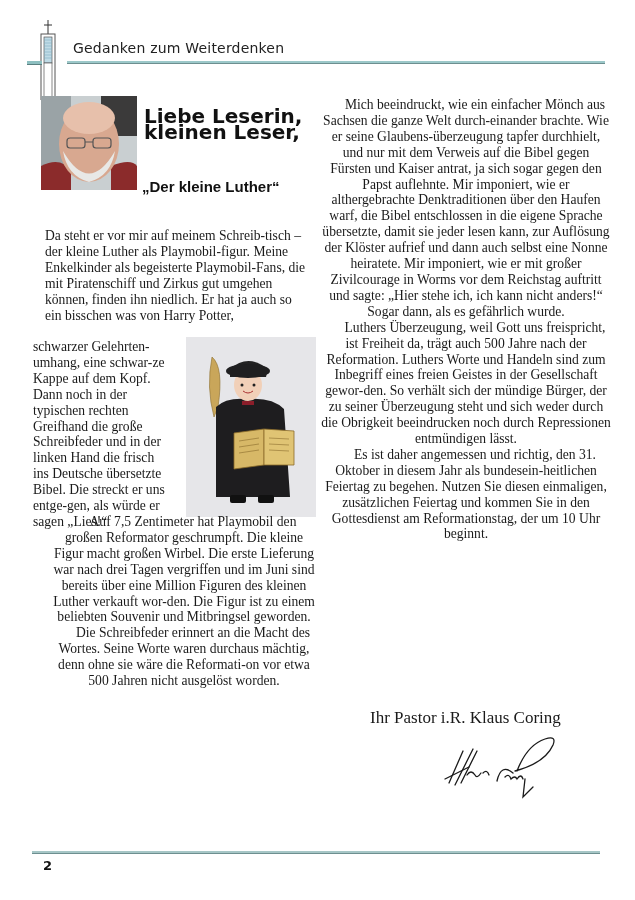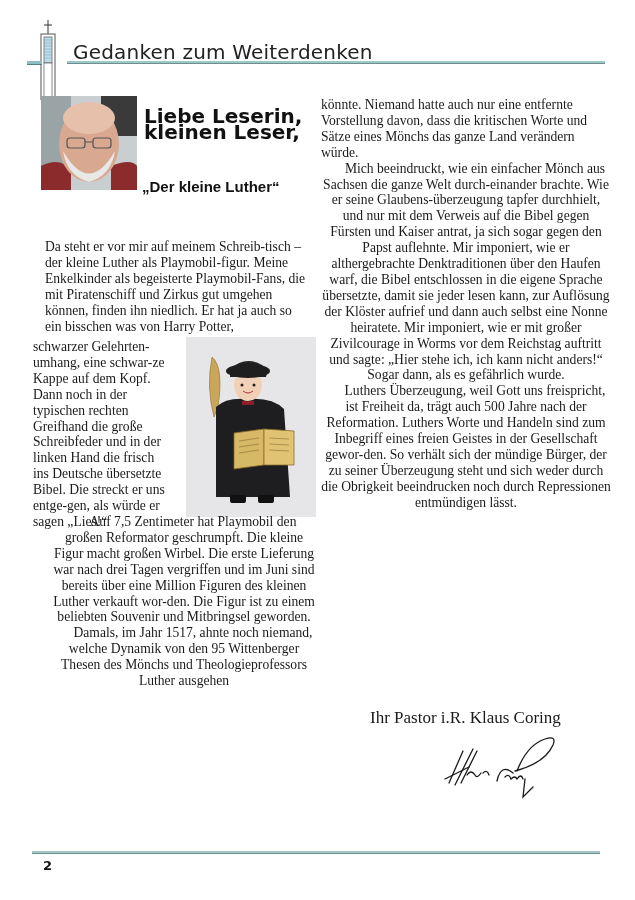--- a/index.html
+++ b/index.html
@@ -2,32 +2,32 @@
 <html><head>
 <meta charset="utf-8">
 <style>
   html, body { margin:0; padding:0; background:#ffffff; }
   body { width:635px; height:900px; position:relative; overflow:hidden; font-family:"Liberation Serif", serif; color:#1a1a1a; }
 
   
   .church-icon { position:absolute; left:38px; top:20px; width:20px; height:80px; }
   .rule-left { position:absolute; left:27px; top:61px; width:15px; height:3px; background:#8dbfc0; border-bottom:1px solid #5a7f80; }
   .rule-top { position:absolute; left:67px; top:61px; width:538px; height:2px; background:#9cc8c9; border-bottom:1px solid #6d8f90; }
-  .header-title { position:absolute; left:73px; top:40px; font-family:"DejaVu Sans", sans-serif; font-size:20px; color:#222; letter-spacing:0.2px; }
+  .header-title { position:absolute; left:73px; top:40px; font-family:"DejaVu Sans", sans-serif; font-size:14px; color:#222; letter-spacing:0.2px; }
 
   
   .portrait { position:absolute; left:41px; top:96px; width:96px; height:94px; overflow:hidden; background:#cfd3d4; }
 
   .greeting { position:absolute; left:144px; top:108px; font-family:"DejaVu Sans", sans-serif; font-weight:bold; font-size:20px; line-height:16px; color:#111; }
   .article-title { position:absolute; left:142px; top:178px; font-family:Liberation Sans, sans-serif; font-weight:bold; font-size:15px; color:#111; }
 
   .col { position:absolute; font-size:13.6px; line-height:15.9px; text-align:left; }
   .col p { margin:0; }
   .col .ind { text-indent:18px;text-align:center; }
-  .col-left-top { left:45px; top:228px; width:262px;margin-top:11px; }
+  .col-left-top { left:45px; top:228px; width:262px; }
   .col-left-narrow { left:33px; top:339px; width:140px; }
   .col-left-bottom { left:53px; top:514px; width:262px; }
   .col-right { left:321px; top:97px; width:290px; }
 
   .figure-photo { position:absolute; left:186px; top:337px; width:130px; height:180px; background:#e8e8ea; overflow:hidden; }
 
   .signoff { position:absolute; left:370px; top:708px; font-size:17px; }
   .signature { position:absolute; left:435px; top:733px; width:130px; height:70px; }
 
   .rule-bottom { position:absolute; left:32px; top:851px; width:568px; height:2px; background:#a6c6c6; border-bottom:1px solid #6d8f90; }
@@ -112,27 +112,27 @@
         <line x1="83" y1="113" x2="103" y2="114"></line>
     </g>
 
     <rect x="44" y="158" width="16" height="8" rx="2" fill="#111"></rect>
     <rect x="72" y="158" width="16" height="8" rx="2" fill="#111"></rect>
   </svg>
 </div>
 
 <div class="col col-left-bottom">
   <p class="ind">Auf 7,5 Zentimeter hat Playmobil den großen Reformator geschrumpft. Die kleine Figur macht großen Wirbel. Die erste Lieferung war nach drei Tagen vergriffen und im Juni sind bereits über eine Million Figuren des kleinen Luther verkauft wor-den. Die Figur ist zu einem beliebten Souvenir und Mitbringsel geworden.</p>
-  <p class="ind">Damals, im Jahr 1517, ahnte noch niemand, welche Dynamik von den 95 Wittenberger Thesen des Mönchs und Theologieprofessors Luther ausgehen</p>
+  <p class="ind">Die Schreibfeder erinnert an die Macht des Wortes. Seine Worte waren durchaus mächtig, denn ohne sie wäre die Reformati-on vor etwa 500 Jahren nicht ausgelöst worden.</p>
 </div>
 
 <div class="col col-right">
-  <p>könnte. Niemand hatte auch nur eine entfernte Vorstellung davon, dass die kritischen Worte und Sätze eines Mönchs das ganze Land verändern würde.</p>
   <p class="ind">Mich beeindruckt, wie ein einfacher Mönch aus Sachsen die ganze Welt durch-einander brachte. Wie er seine Glaubens-überzeugung tapfer durchhielt, und nur mit dem Verweis auf die Bibel gegen Fürsten und Kaiser antrat, ja sich sogar gegen den Papst auflehnte. Mir imponiert, wie er althergebrachte Denktraditionen über den Haufen warf, die Bibel entschlossen in die eigene Sprache übersetzte, damit sie jeder lesen kann, zur Auflösung der Klöster aufrief und dann auch selbst eine Nonne heiratete. Mir imponiert, wie er mit großer Zivilcourage in Worms vor dem Reichstag auftritt und sagte: „Hier stehe ich, ich kann nicht anders!“ Sogar dann, als es gefährlich wurde.</p>
   <p class="ind">Luthers Überzeugung, weil Gott uns freispricht, ist Freiheit da, trägt auch 500 Jahre nach der Reformation. Luthers Worte und Handeln sind zum Inbegriff eines freien Geistes in der Gesellschaft gewor-den. So verhält sich der mündige Bürger, der zu seiner Überzeugung steht und sich weder durch die Obrigkeit beeindrucken noch durch Repressionen entmündigen lässt.</p>
+  <p class="ind">Es ist daher angemessen und richtig, den 31. Oktober in diesem Jahr als bundesein-heitlichen Feiertag zu begehen. Nutzen Sie diesen einmaligen, zusätzlichen Feiertag und kommen Sie in den Gottesdienst am Reformationstag, der um 10 Uhr beginnt.</p>
 </div>
 
 <div class="signoff">Ihr Pastor i.R. Klaus Coring</div>
 
 <svg class="signature" viewBox="0 0 130 70">
   <g fill="none" stroke="#1a1a1a" stroke-width="1.3" stroke-linecap="round">
     <path d="M14 50 L28 18"></path>
     <path d="M10 46 Q22 40 34 34"></path>
     <path d="M20 52 L38 16 M26 50 L42 18"></path>
     <path d="M32 42 Q36 36 40 42 Q42 46 46 40"></path>

